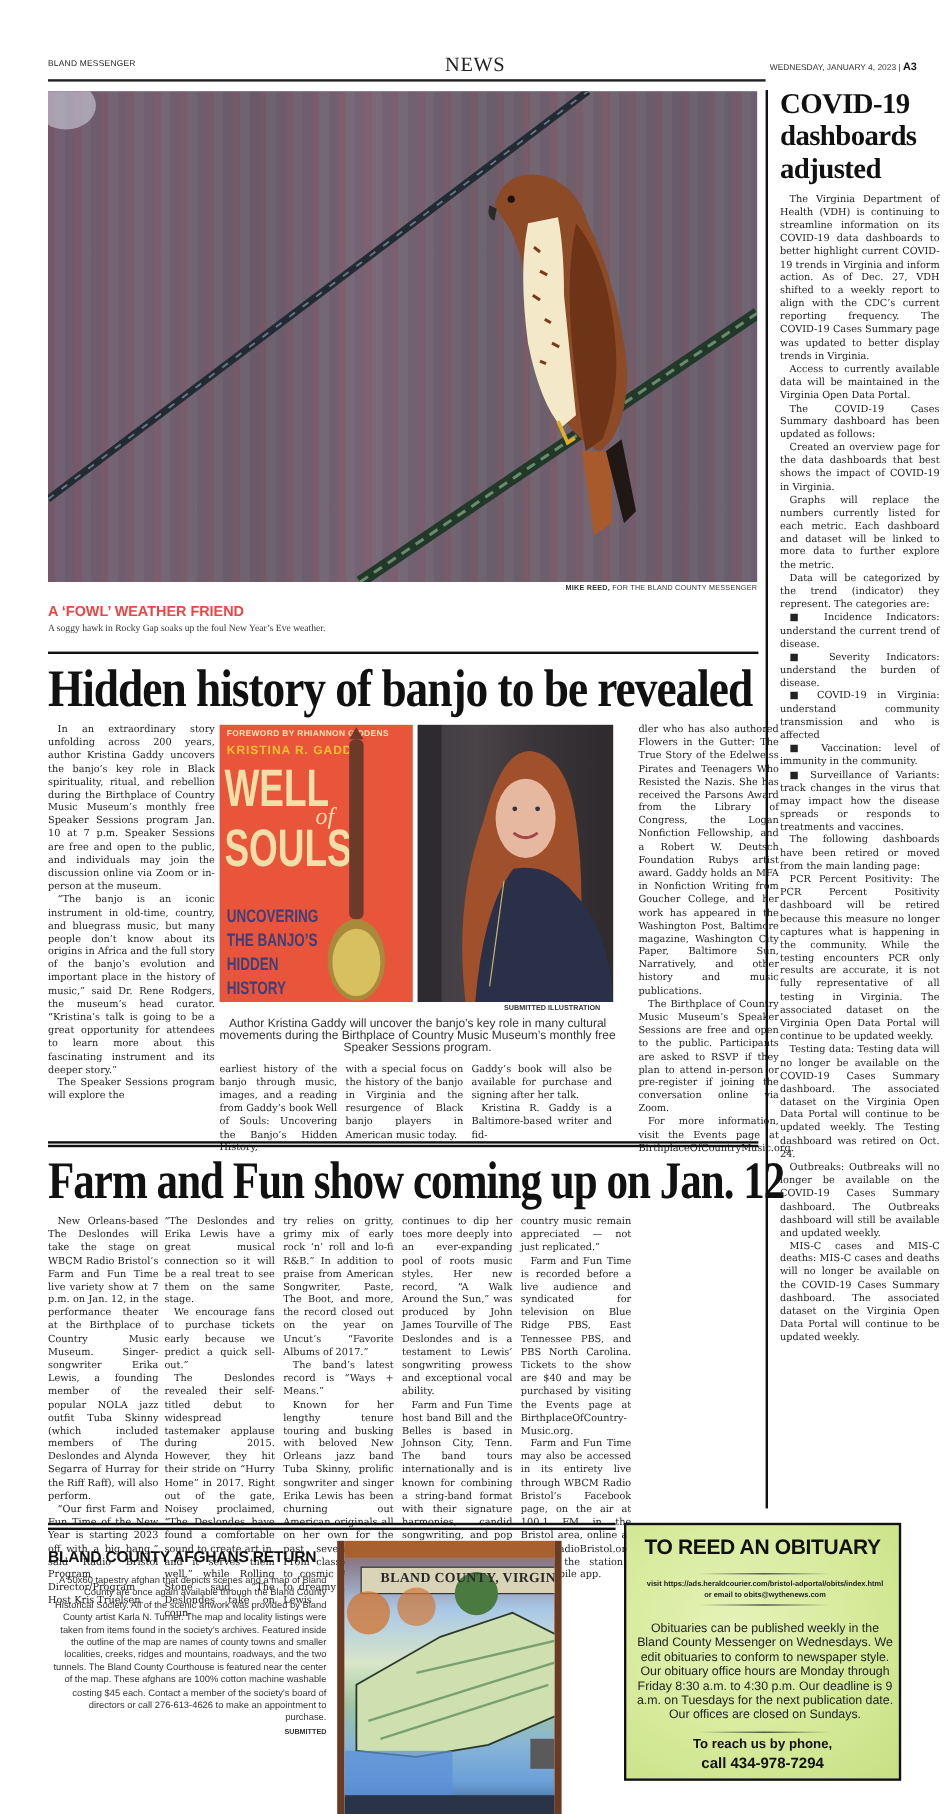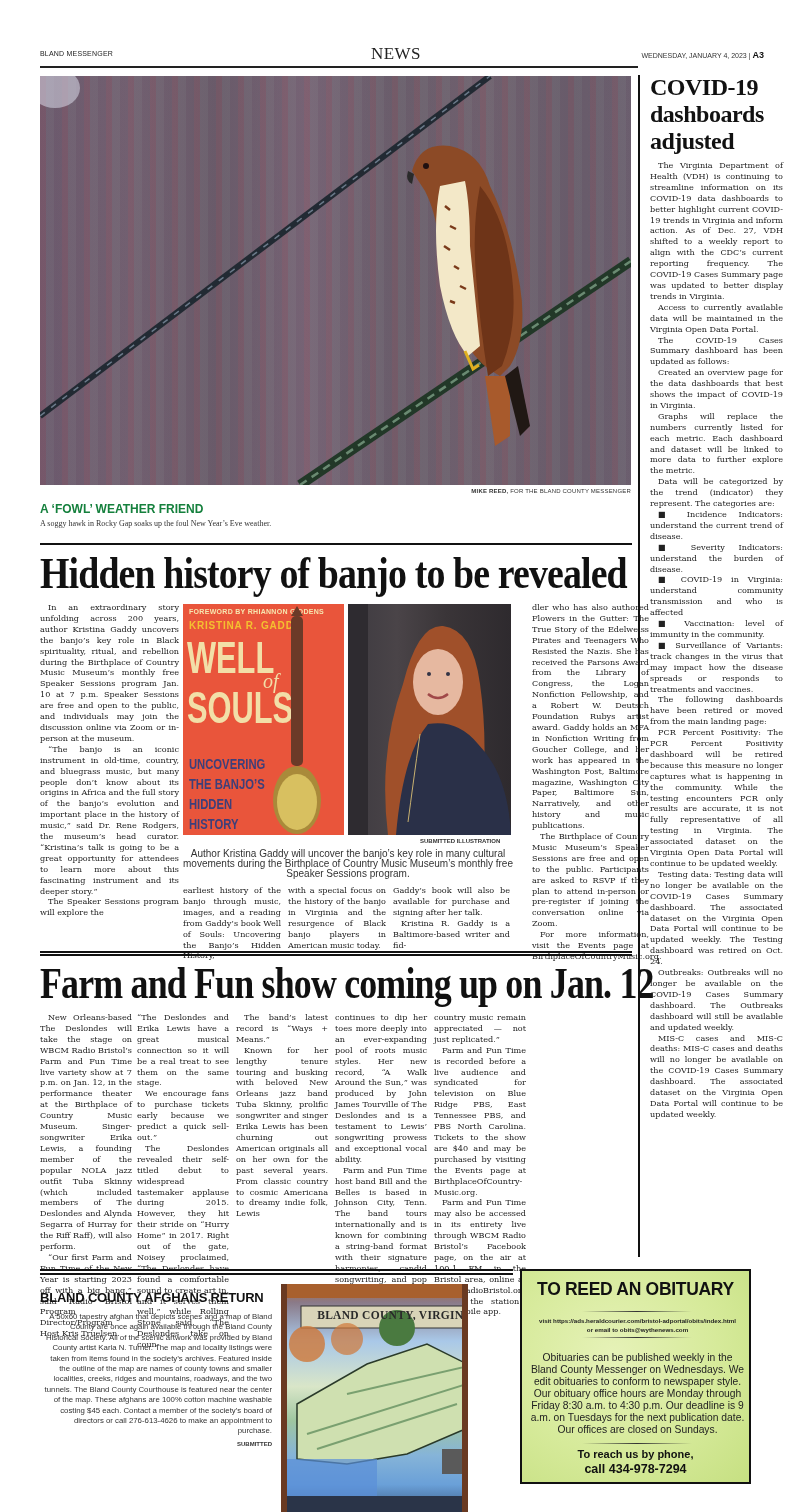--- a/index.html
+++ b/index.html
@@ -15,21 +15,21 @@
   .folio-right b { font-size: 9px; color: #111; }
   .folio-rule { left: 40px; top: 66px; width: 598px; height: 1.5px; background: #222; }
 
   
   .hawk-photo { left: 40px; top: 76px; width: 591px; height: 409px; overflow: hidden;
     background: linear-gradient(90deg, #6e5c6e 0%, #756372 15%, #6b5d6a 30%, #7a6777 45%, #6c606c 60%, #72636f 75%, #6a5e6b 90%, #6e6270 100%); }
   .hawk-photo::before { content: ""; position: absolute; inset: 0;
     background: repeating-linear-gradient(90deg, rgba(160,60,80,.15) 0 6px, rgba(120,130,140,.12) 6px 14px, rgba(90,70,100,.12) 14px 22px); }
   .photo-credit { right: 161px; top: 488px; font-family: "Liberation Sans", sans-serif; font-size: 6px; color: #333; font-weight: bold; letter-spacing: .2px; }
   .photo-credit span { font-weight: normal; }
-  .cutline-head { left: 40px; top: 502px; font-family: "Liberation Sans", sans-serif; font-weight: bold; font-size: 12px; color: #15803d; text-align: center; }
+  .cutline-head { left: 40px; top: 502px; font-family: "Liberation Sans", sans-serif; font-weight: bold; font-size: 12px; color: #ef4444; text-align: center; }
   .cutline-text { left: 40px; top: 519px; font-family: Liberation Serif, serif; font-size: 8px; color: #333; }
 
   .rule-thick { left: 40px; top: 543px; width: 592px; height: 2px; background: #111; }
 
   .headline { font-family: "Liberation Serif", serif; font-weight: bold; color: #111; letter-spacing: -1px; transform-origin: left top; white-space: nowrap; }
   .banjo-headline { left: 40px; top: 548px; font-size: 44px; transform: scaleX(0.86); }
 
   
   .col { font-family: "DejaVu Serif", serif; font-size: 8.1px; line-height: 10.9px; color: #222; text-align: justify; hyphens: manual; }
   .col p { text-indent: 8px; }
@@ -185,20 +185,21 @@
 <div class="abs col farm-c farm-c1">
   <p>New Orleans-based The Deslondes will take the stage on WBCM Radio Bristol’s Farm and Fun Time live variety show at 7 p.m. on Jan. 12, in the performance theater at the Birthplace of Country Music Museum. Singer-songwriter Erika Lewis, a founding member of the popular NOLA jazz outfit Tuba Skinny (which included members of The Deslondes and Alynda Segarra of Hurray for the Riff Raff), will also perform.</p>
   <p>“Our first Farm and Fun Time of the New Year is starting 2023 off with a big bang,” said Radio Bristol Program Director/Program Host Kris Truelsen.</p>
 </div>
 <div class="abs col farm-c farm-c2">
   <p style="text-indent:0">“The Deslondes and Erika Lewis have a great musical connection so it will be a real treat to see them on the same stage.</p>
   <p>We encourage fans to purchase tickets early because we predict a quick sell-out.”</p>
   <p>The Deslondes revealed their self-titled debut to widespread tastemaker applause during 2015. However, they hit their stride on “Hurry Home” in 2017. Right out of the gate, Noisey proclaimed, “The Deslondes have found a comfortable sound to create art in, and it serves them well,” while Rolling Stone said, “The Deslondes take on coun-</p>
 </div>
 <div class="abs col farm-c farm-c3">
+  <p style="text-indent:0">try relies on gritty, grimy mix of early rock ‘n’ roll and lo-fi R&amp;B.” In addition to praise from American Songwriter, Paste, The Boot, and more, the record closed out on the year on Uncut’s “Favorite Albums of 2017.”</p>
   <p>The band’s latest record is “Ways + Means.”</p>
   <p>Known for her lengthy tenure touring and busking with beloved New Orleans jazz band Tuba Skinny, prolific songwriter and singer Erika Lewis has been churning out American originals all on her own for the past several years. From classic country to cosmic Americana to dreamy indie folk, Lewis</p>
 </div>
 <div class="abs col farm-c farm-c4">
   <p style="text-indent:0">continues to dip her toes more deeply into an ever-expanding pool of roots music styles. Her new record, “A Walk Around the Sun,” was produced by John James Tourville of The Deslondes and is a testament to Lewis’ songwriting prowess and exceptional vocal ability.</p>
   <p>Farm and Fun Time host band Bill and the Belles is based in Johnson City, Tenn. The band tours internationally and is known for combining a string-band format with their signature harmonies, candid songwriting, and pop sensibilities. Rolling Stone referred to the band as “… committed to helping early</p>
 </div>
 <div class="abs col farm-c farm-c5">
   <p style="text-indent:0">country music remain appreciated — not just replicated.”</p>
   <p>Farm and Fun Time is recorded before a live audience and syndicated for television on Blue Ridge PBS, East Tennessee PBS, and PBS North Carolina. Tickets to the show are $40 and may be purchased by visiting the Events page at BirthplaceOfCountry-Music.org.</p>

